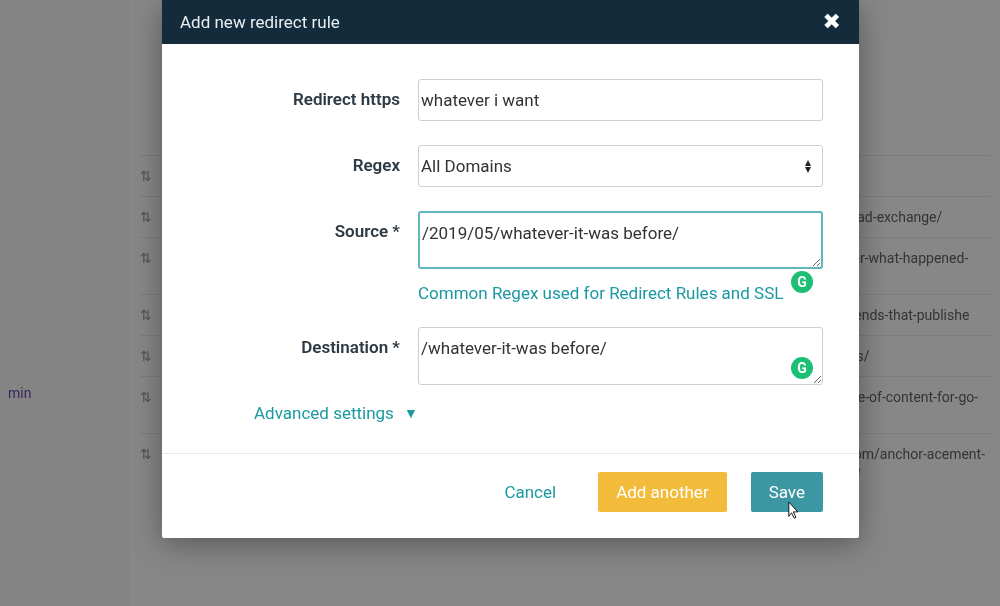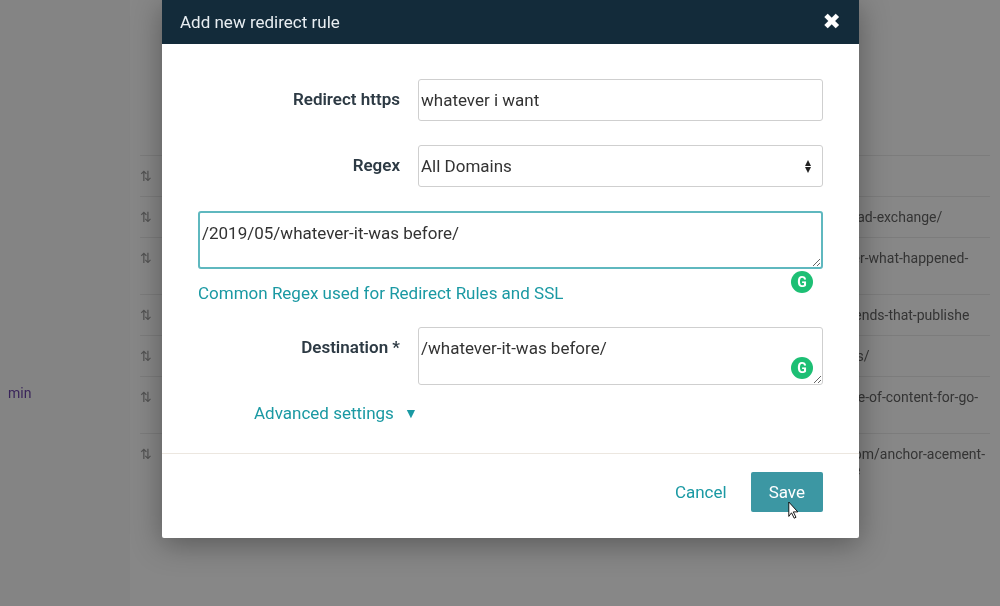--- a/index.html
+++ b/index.html
@@ -173,21 +173,21 @@
     cursor: pointer;
   }
   .advanced-toggle .chev {
     font-size: 14px;
   }
   .modal-footer {
     border-top: 1px solid #ece7e0;
     padding: 18px 36px 26px;
     display: flex;
     justify-content: flex-end;
-    gap: 6px;
+    gap: 24px;
     align-items: center;
   }
   .btn {
     font-size: 17px;
     padding: 10px 18px;
     border: none;
     border-radius: 2px;
     cursor: pointer;
     font-family: inherit;
   }
@@ -295,20 +295,21 @@
       <div class="form-field select-wrap">
         <div class="text-input">All Domains</div>
         <span class="chevs">
           <span>▴</span>
             <span>▾</span>
         </span>
       </div>
     </div>
 
     <div class="form-row">
+      <div class="form-label">Source *</div>
       <div class="form-field source-wrap textarea-wrap">
         <textarea class="textarea-input" style="">/2019/05/whatever-it-was before/</textarea>
         <div class="grammarly">G</div>
         <a class="help-link" href="#">Common Regex used for Redirect Rules and SSL</a>
       </div>
     </div>
 
     <div class="form-row" style="margin-bottom:14px">
       <div class="form-label">Destination *</div>
       <div class="form-field textarea-wrap">
@@ -318,20 +319,21 @@
     </div>
 
     <div class="advanced-toggle">
       <span>Advanced settings</span>
       <span class="chev">▼</span>
     </div>
 
   </div>
   <div class="modal-footer">
     <button class="btn btn-cancel">Cancel</button>
+    <button class="btn btn-add">Add another</button>
     <button class="btn btn-save">
       <span>Save</span>
       <svg class="cursor-icon" viewBox="0 0 20 24">
         <path d="M6 2 L6 18 L9 14 L12 20 L14 19 L11 13 L16 13 Z" fill="#fff" stroke="#000" stroke-width="1"></path>
       </svg>
     </button>
   </div>
 </div>
 
 </body></html>

